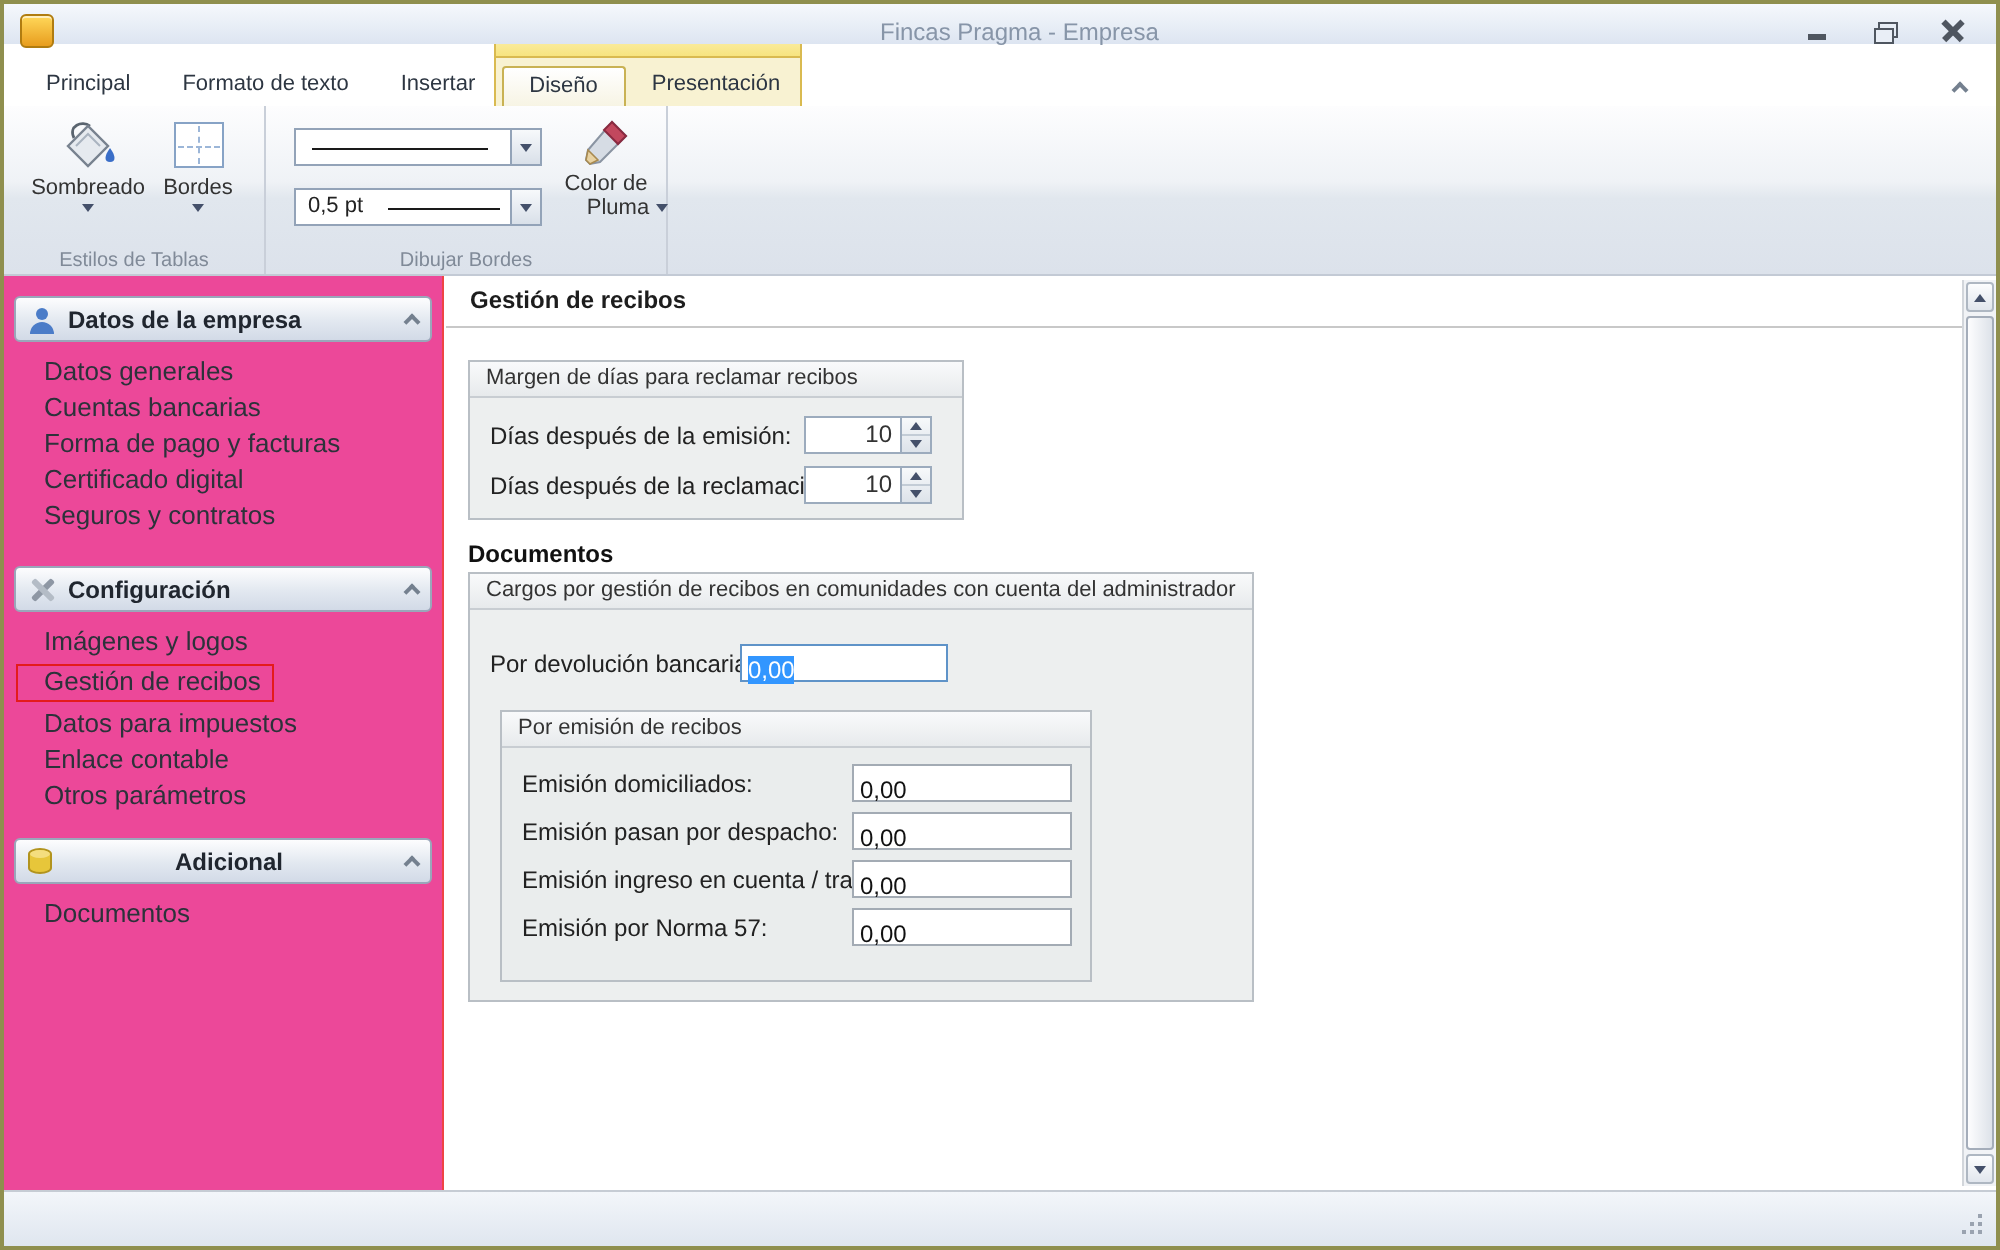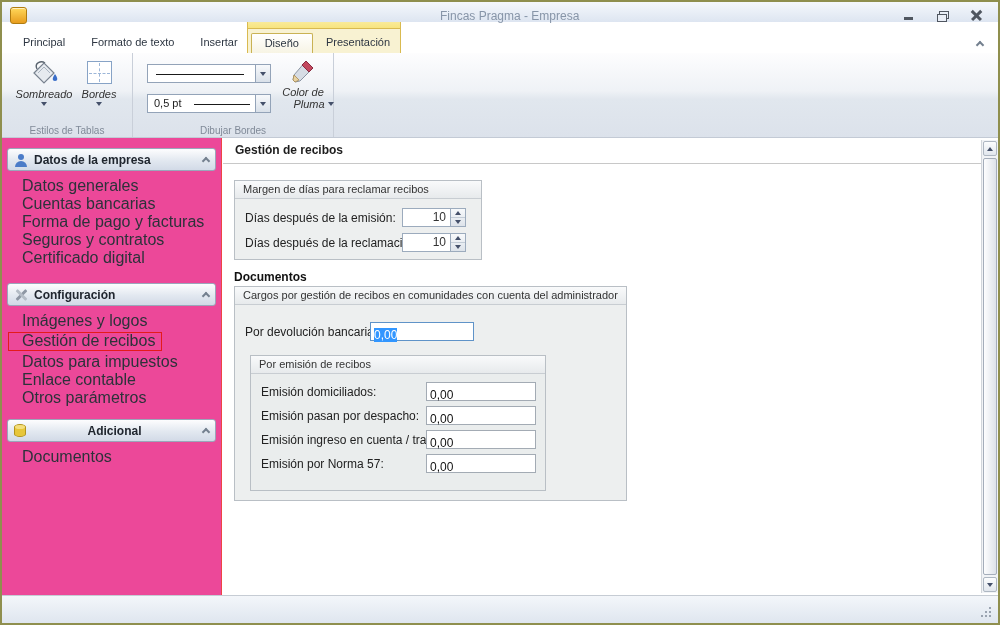--- a/index.html
+++ b/index.html
@@ -32,36 +32,36 @@
   .ctx ~ .tabrow { background:transparent; }
   .tab { height:20px; line-height:19px; padding:0 13px; font-size:11px; color:#2d3642; cursor:default; }
   .tab.active { background:linear-gradient(#ffffff,#f7f4e4); border:1px solid #c9b254; border-bottom:none; border-radius:2px 2px 0 0; font-weight:normal; }
   .ribbon-collapse { position:absolute; right:10px; top:34px; width:16px; height:14px; display:flex; align-items:center; justify-content:center; }
   .chev-up { width:6px; height:6px; border-top:2px solid #74808f; border-right:2px solid #74808f; transform:rotate(-45deg); margin-top:3px; }
 
   
   .ribbon { position:absolute; top:51px; left:0; right:0; height:85px; background:linear-gradient(#fdfdfe 0%,#eff2f6 45%,#e1e7ee 55%,#dce2eb 100%); border-bottom:1px solid #c3cad5; z-index:1; }
   .rgroup { position:absolute; top:0; height:84px; border-right:1px solid #c9cfd9; }
   .rgroup-label { position:absolute; bottom:1px; left:0; right:0; text-align:center; font-size:10px; color:#808a98; }
-  .bigbtn { position:absolute; top:4px; width:50px; height:64px; display:flex; flex-direction:column; align-items:center; border:1px solid transparent; border-radius:2px;font-style:italic; }
+  .bigbtn { position:absolute; top:4px; width:50px; height:64px; display:flex; flex-direction:column; align-items:center; border:1px solid transparent; border-radius:2px; }
   .bigbtn .lbl { font-size:11px; color:#333; line-height:12px; text-align:center; }
   .arr-down { width:0; height:0; border-left:3px solid transparent; border-right:3px solid transparent; border-top:4px solid #44506a; margin-top:2px; }
   .icon-borders { width:25px; height:23px; margin:3px 0 4px; background:#fff; border:1px solid #87a3c6; position:relative; }
   .icon-borders::before { content:""; position:absolute; left:50%; top:1px; bottom:1px; border-left:1px dashed #9cb6d8; }
   .icon-borders::after { content:""; position:absolute; top:50%; left:1px; right:1px; border-top:1px dashed #9cb6d8; }
   .combo { position:absolute; height:19px; background:#fff; border:1px solid #93a3b8; }
   .combo-btn { position:absolute; right:0; top:0; width:15px; bottom:0; background:linear-gradient(#f7f9fb,#d9e0e9); border-left:1px solid #93a3b8; display:flex; align-items:center; justify-content:center; }
   .line-sample { position:absolute; left:8px; top:9px; height:1px; background:#1a1a1a; }
   .combo-text { position:absolute; left:6px; top:2px; font-size:11px; color:#222; }
 
   
   .sidebar { position:absolute; top:136px; left:0; width:220px; bottom:28px; background:#ec4899; border-right:1px solid #ef4444; }
   .sb-hdr { margin:10px 5px 6px 5px; height:23px; border:1px solid #9aa6ba; border-radius:3px; background:linear-gradient(#fdfdfe,#e2e8f0 55%,#d2dae7); display:flex; align-items:center; padding:0 6px; gap:6px; }
   .sb-hdr .t { flex:1; font-weight:bold; font-size:12px; color:#20262f; }
-  .sb-item { padding:2px 0 2px 20px; font-size:16px; color:#2c323a; line-height:14px; }
+  .sb-item { padding:2px 0 2px 20px; font-size:13px; color:#2c323a; line-height:14px; }
   .sb-item-sel { display:inline-block; border:1px solid #e41b1b; padding:1px 6px 2px 13px; margin-left:6px; }
   .icon-person { position:relative; width:14px; height:14px; }
   .icon-person::before { content:""; position:absolute; left:4px; top:1px; width:6px; height:6px; border-radius:50%; background:#4b7cc8; }
   .icon-person::after { content:""; position:absolute; left:1px; bottom:0; width:12px; height:6px; border-radius:6px 6px 0 0; background:#4b7cc8; }
   .icon-tools { position:relative; width:14px; height:14px; }
   .icon-tools::before { content:""; position:absolute; left:6px; top:0; width:3px; height:14px; background:#8e97a4; transform:rotate(45deg); border-radius:1px; }
   .icon-tools::after { content:""; position:absolute; left:6px; top:0; width:3px; height:14px; background:#b4bcc6; transform:rotate(-45deg); border-radius:1px; }
   .icon-db { position:relative; width:12px; height:13px; background:#e7c63a; border:1px solid #b2941e; border-radius:6px/3px; }
   .icon-db::before { content:""; position:absolute; left:0; top:0; width:10px; height:4px; border-radius:50%; background:#f4de7e; }
 
@@ -186,22 +186,22 @@
   <div class="sidebar">
 
     <div class="sb-hdr">
       <span class="icon-person"></span>
       <span class="t">Datos de la empresa</span>
       <span class="chev-up"></span>
     </div>
     <div class="sb-item">Datos generales</div>
     <div class="sb-item">Cuentas bancarias</div>
     <div class="sb-item">Forma de pago y facturas</div>
+    <div class="sb-item">Certificado digital</div>
     <div class="sb-item">Seguros y contratos</div>
-    <div class="sb-item">Certificado digital</div>
 
     <div class="sb-hdr" style="margin-top:16px;">
       <span class="icon-tools"></span>
       <span class="t">Configuración</span>
       <span class="chev-up"></span>
     </div>
     <div class="sb-item">Imágenes y logos</div>
     <div class="sb-item" style="padding-left:0;">
       <span class="sb-item-sel">Gestión de recibos</span>
     </div>

